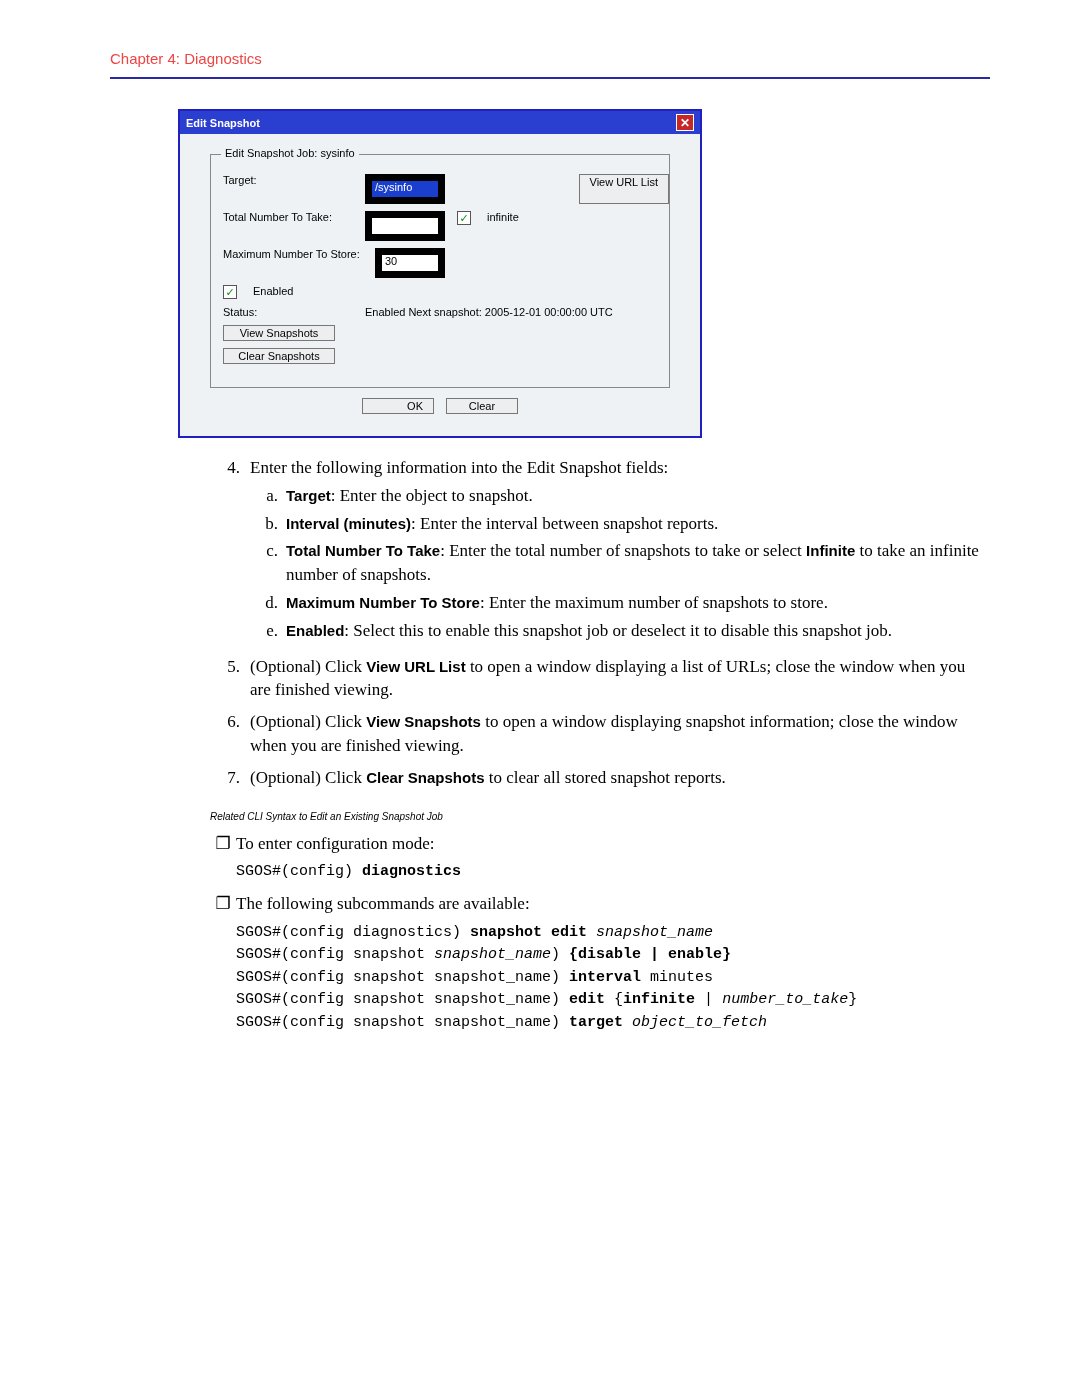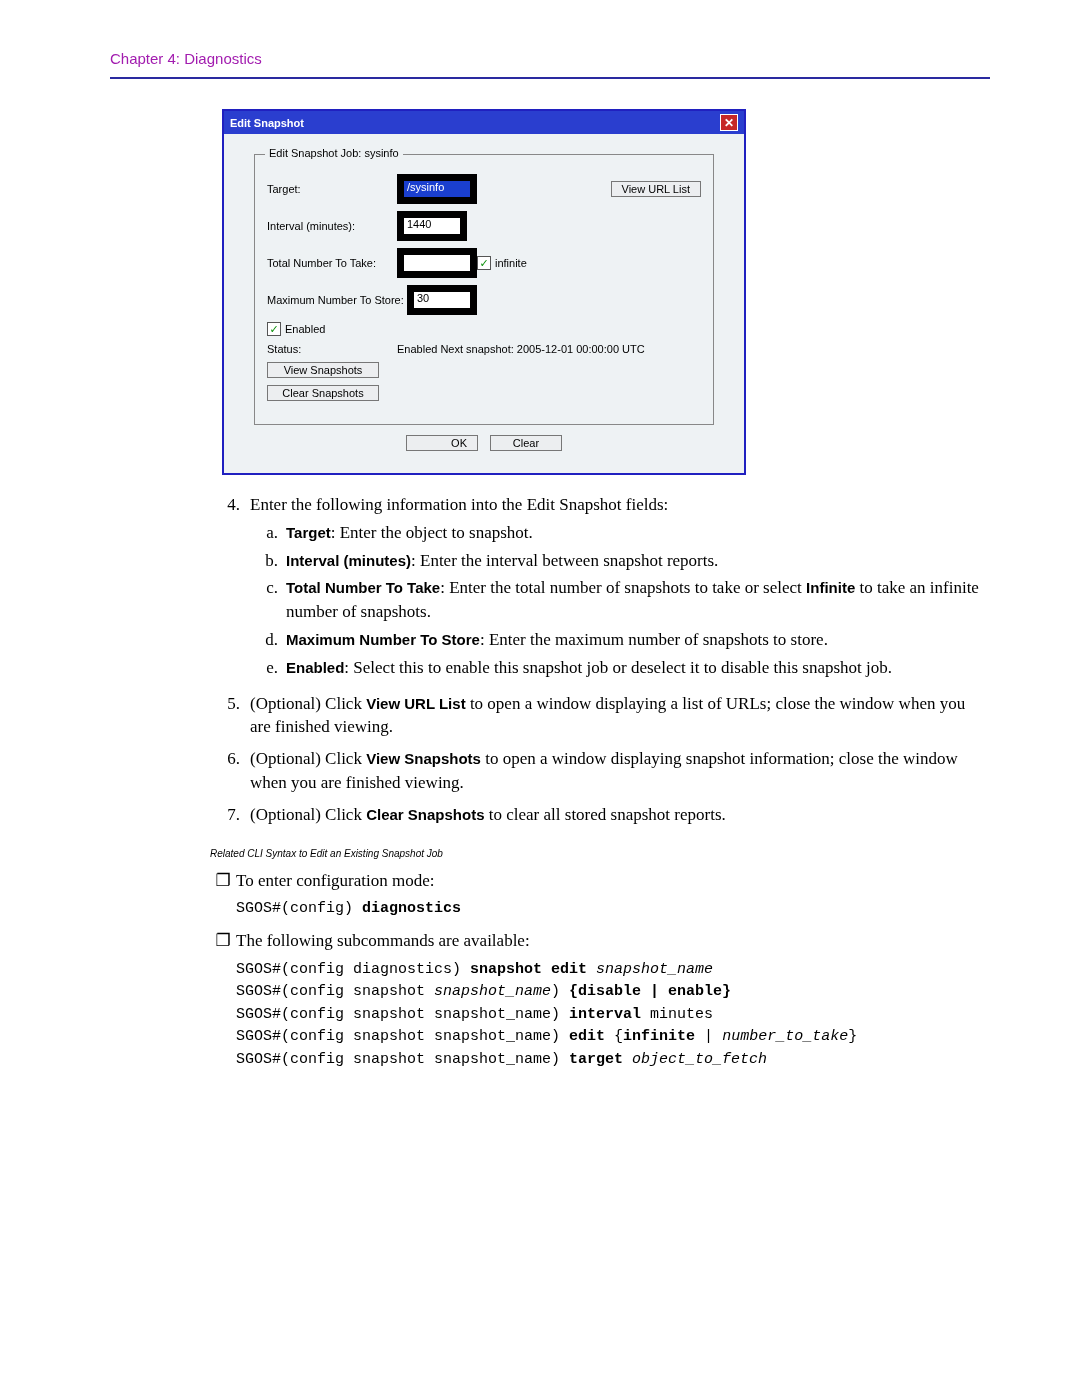--- a/index.html
+++ b/index.html
@@ -10,27 +10,27 @@
     font-size: 16px;
     color: #000;
     width: 1080px;
   }
   .page {
     padding: 50px 90px 40px 110px;
   }
   .header-bar {
     font-family: Arial, Helvetica, sans-serif;
     font-size: 15px;
-    color: #a21caf;
+    color: #ef4444;
     padding-bottom: 10px;
     border-bottom: 2px solid #2a2aa0;
     margin-bottom: 30px;
   }
   .screenshot-wrap {
-    margin-left: 112px;
+    margin-left: 68px;
     margin-bottom: 18px;
   }
   .dlg {
     width: 520px;
     border: 2px solid #2020c0;
     background: #eef2f4;
     font-family: Tahoma, Arial, sans-serif;
     font-size: 11px;
   }
   .dlg-title {
@@ -54,37 +54,36 @@
     border: 1px solid #fff;
     font-size: 12px;
     line-height: 1;
     cursor: pointer;
   }
   .dlg-body {
     padding: 20px 30px 12px 30px;
   }
   .fieldset {
     border: 1px solid #888;
-    padding: 12px 12px 16px 12px;
+    padding: 12px 0 16px 12px;
     position: relative;
     margin-bottom: 10px;
   }
   .legend {
     position: absolute;
     top: -8px;
     left: 10px;
     background: #eef2f4;
     padding: 0 4px;
     font-size: 11px;
   }
   .form-row {
     display: flex;
-    align-items: center;
     margin: 7px 0;
-    gap: 0;
+    gap: 12px;
   }
   .form-label {
     width: 130px;
     text-align: left;
   }
   .tinput {
     border: 7px solid #000000;
     background: #fff;
     height: 16px;
     padding: 0 3px;
@@ -189,24 +188,20 @@
         <div class="fieldset">
           <span class="legend">Edit Snapshot Job: sysinfo</span>
 
           <div class="form-row">
             <span class="form-label">Target:</span>
             <span class="tinput selected" style="width:60px">/sysinfo</span>
             <span style="flex:1"></span>
             <span class="btn">View URL List</span>
           </div>
 
-          <div class="form-row">
-            <span class="form-label">Interval (minutes):</span>
-            <span class="tinput" style="width:50px">1440</span>
-          </div>
 
           <div class="form-row">
             <span class="form-label">Total Number To Take:</span>
             <span class="tinput" style="width:60px"></span>
             <span class="cb">✓</span>
             <span>infinite</span>
           </div>
 
           <div class="form-row">
             <span class="form-label" style="width:140px">Maximum Number To Store:</span>

